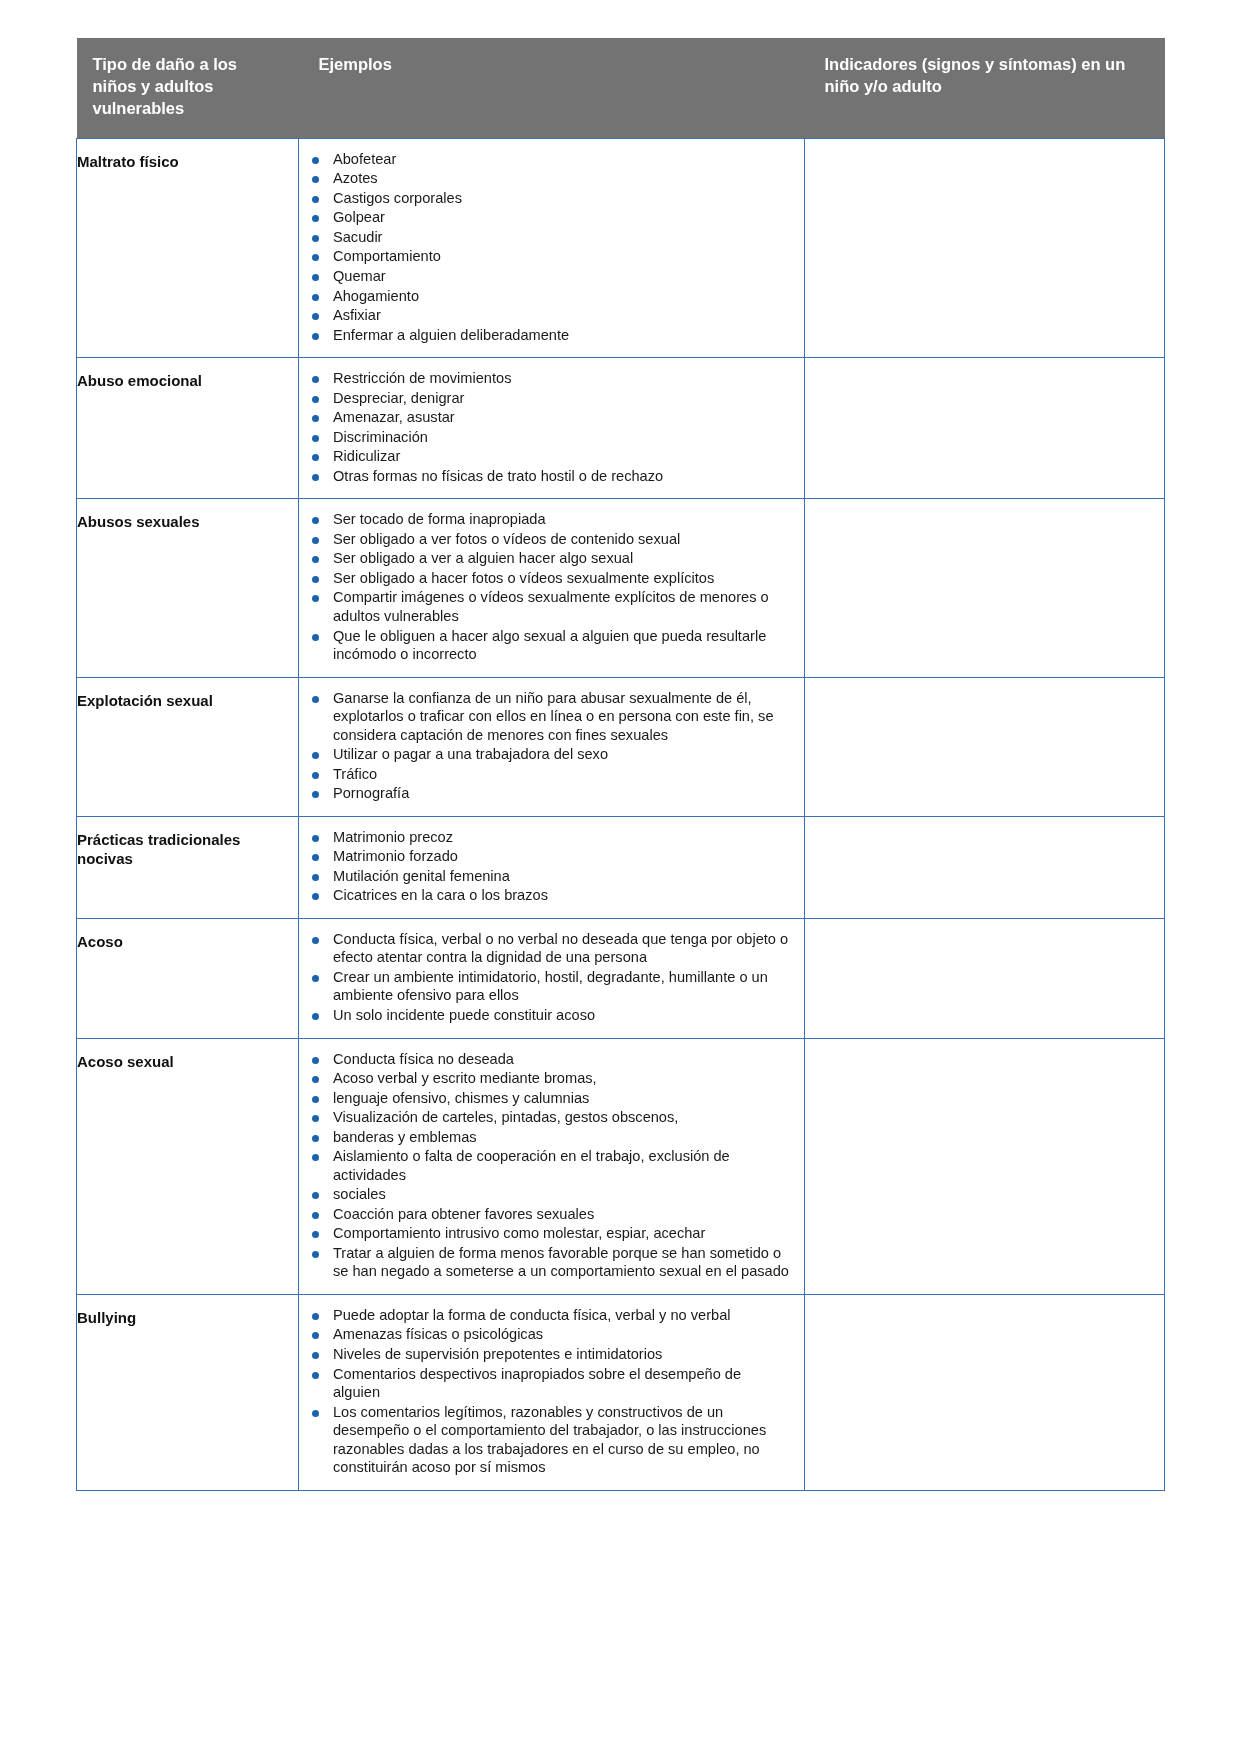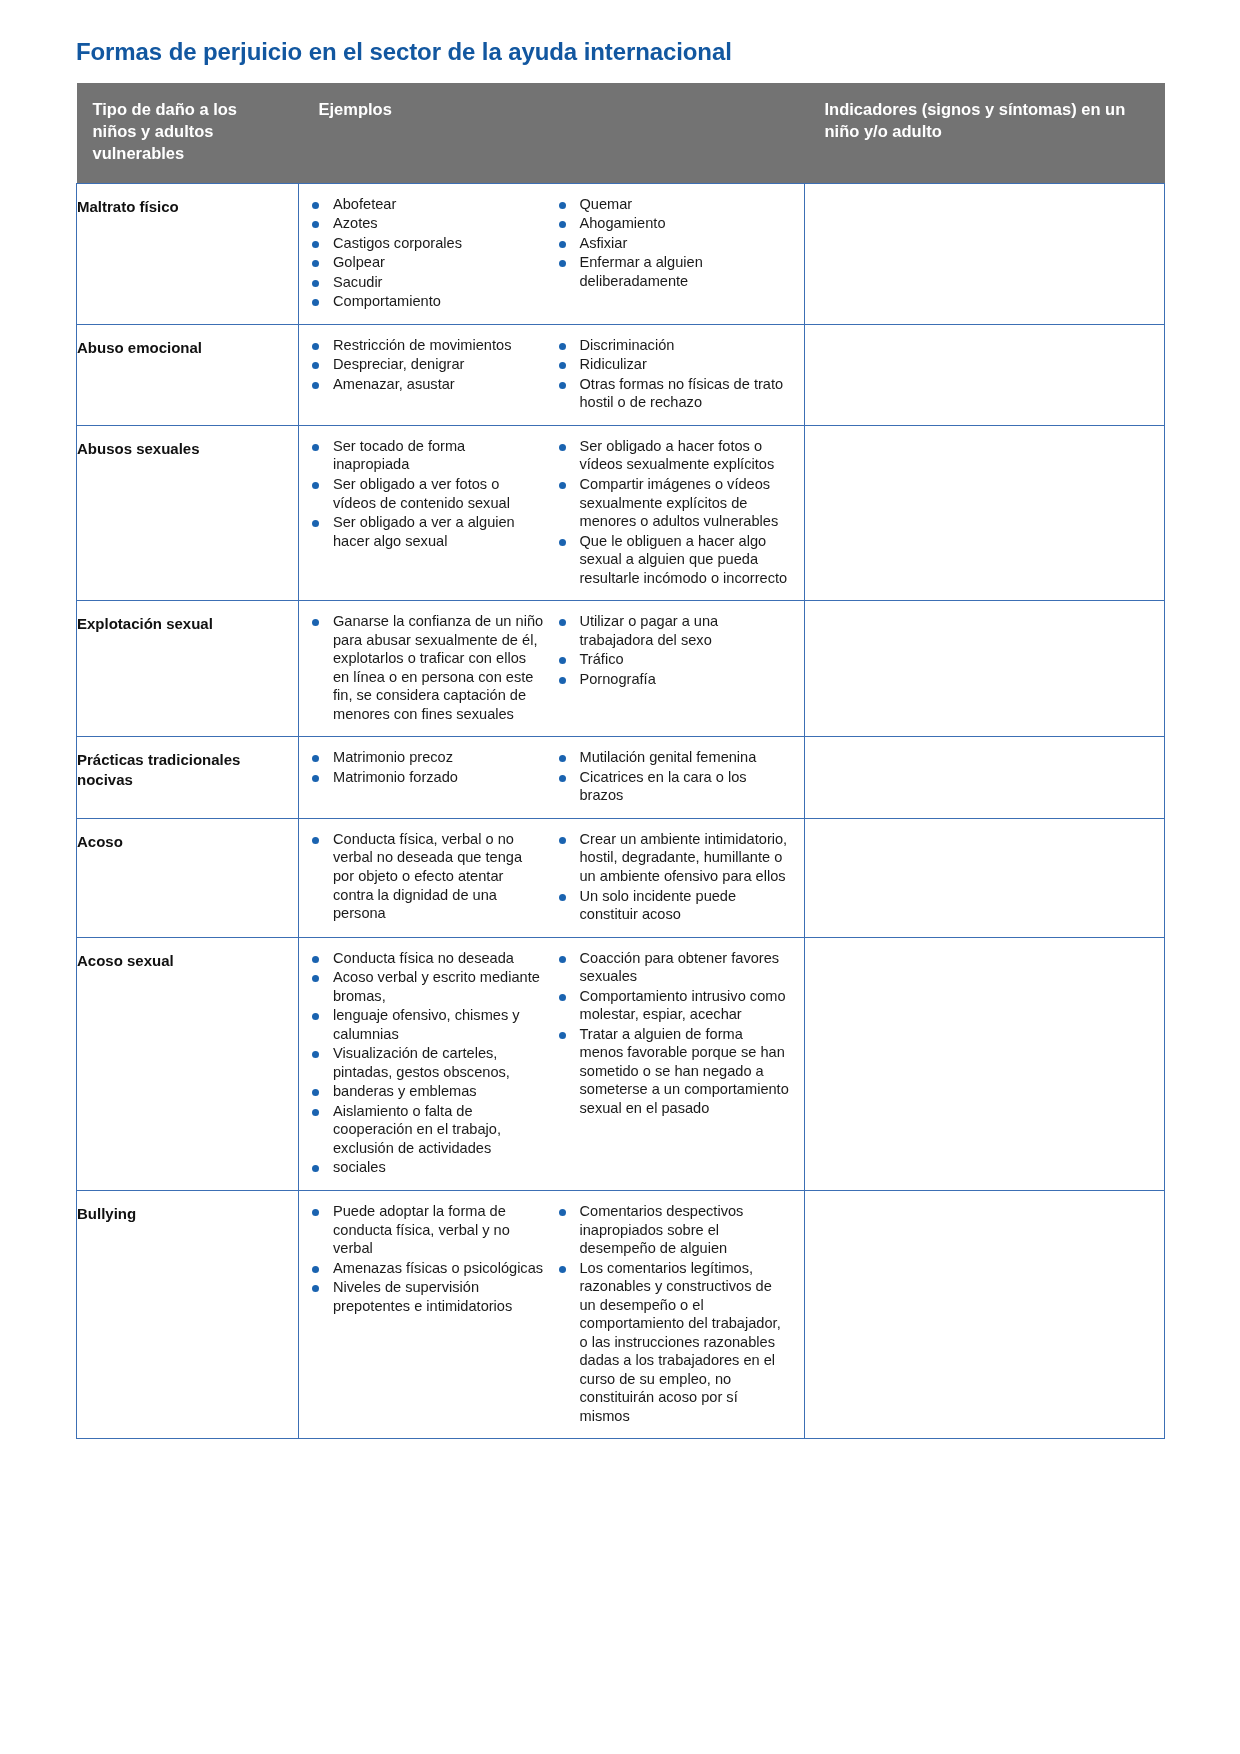--- a/index.html
+++ b/index.html
@@ -65,21 +65,21 @@
     line-height: 1.3;
   }
   td.examples-cell {
     padding: 11px 6px 12px 6px;
   }
   td.indicators-cell {
     padding: 10px;
   }
   .ex-wrap {
     display: flex;
-    flex-direction: row;
+    flex-direction: column;
     align-items: flex-start;
     gap: 0;
   }
   .ex-col {
     flex: 0 0 50%;
     box-sizing: border-box;
     padding-right: 8px;
   }
   ul.bl {
     list-style: none;
@@ -103,21 +103,20 @@
     height: 7px;
     border-radius: 50%;
     background: #1a63b0;
   }
 </style>
 </head>
 <body>
 
 <div class="page">
 
-  <h1 class="doc-title">Formas de perjuicio en el sector de la ayuda internacional</h1>
 
   <table class="harm-table">
     <colgroup>
       <col class="c1">
         <col class="c2">
         <col class="c3">
     </colgroup>
     <thead>
       <tr>
         <th class="hdr-type">Tipo de daño a los niños y adultos vulnerables</th>

